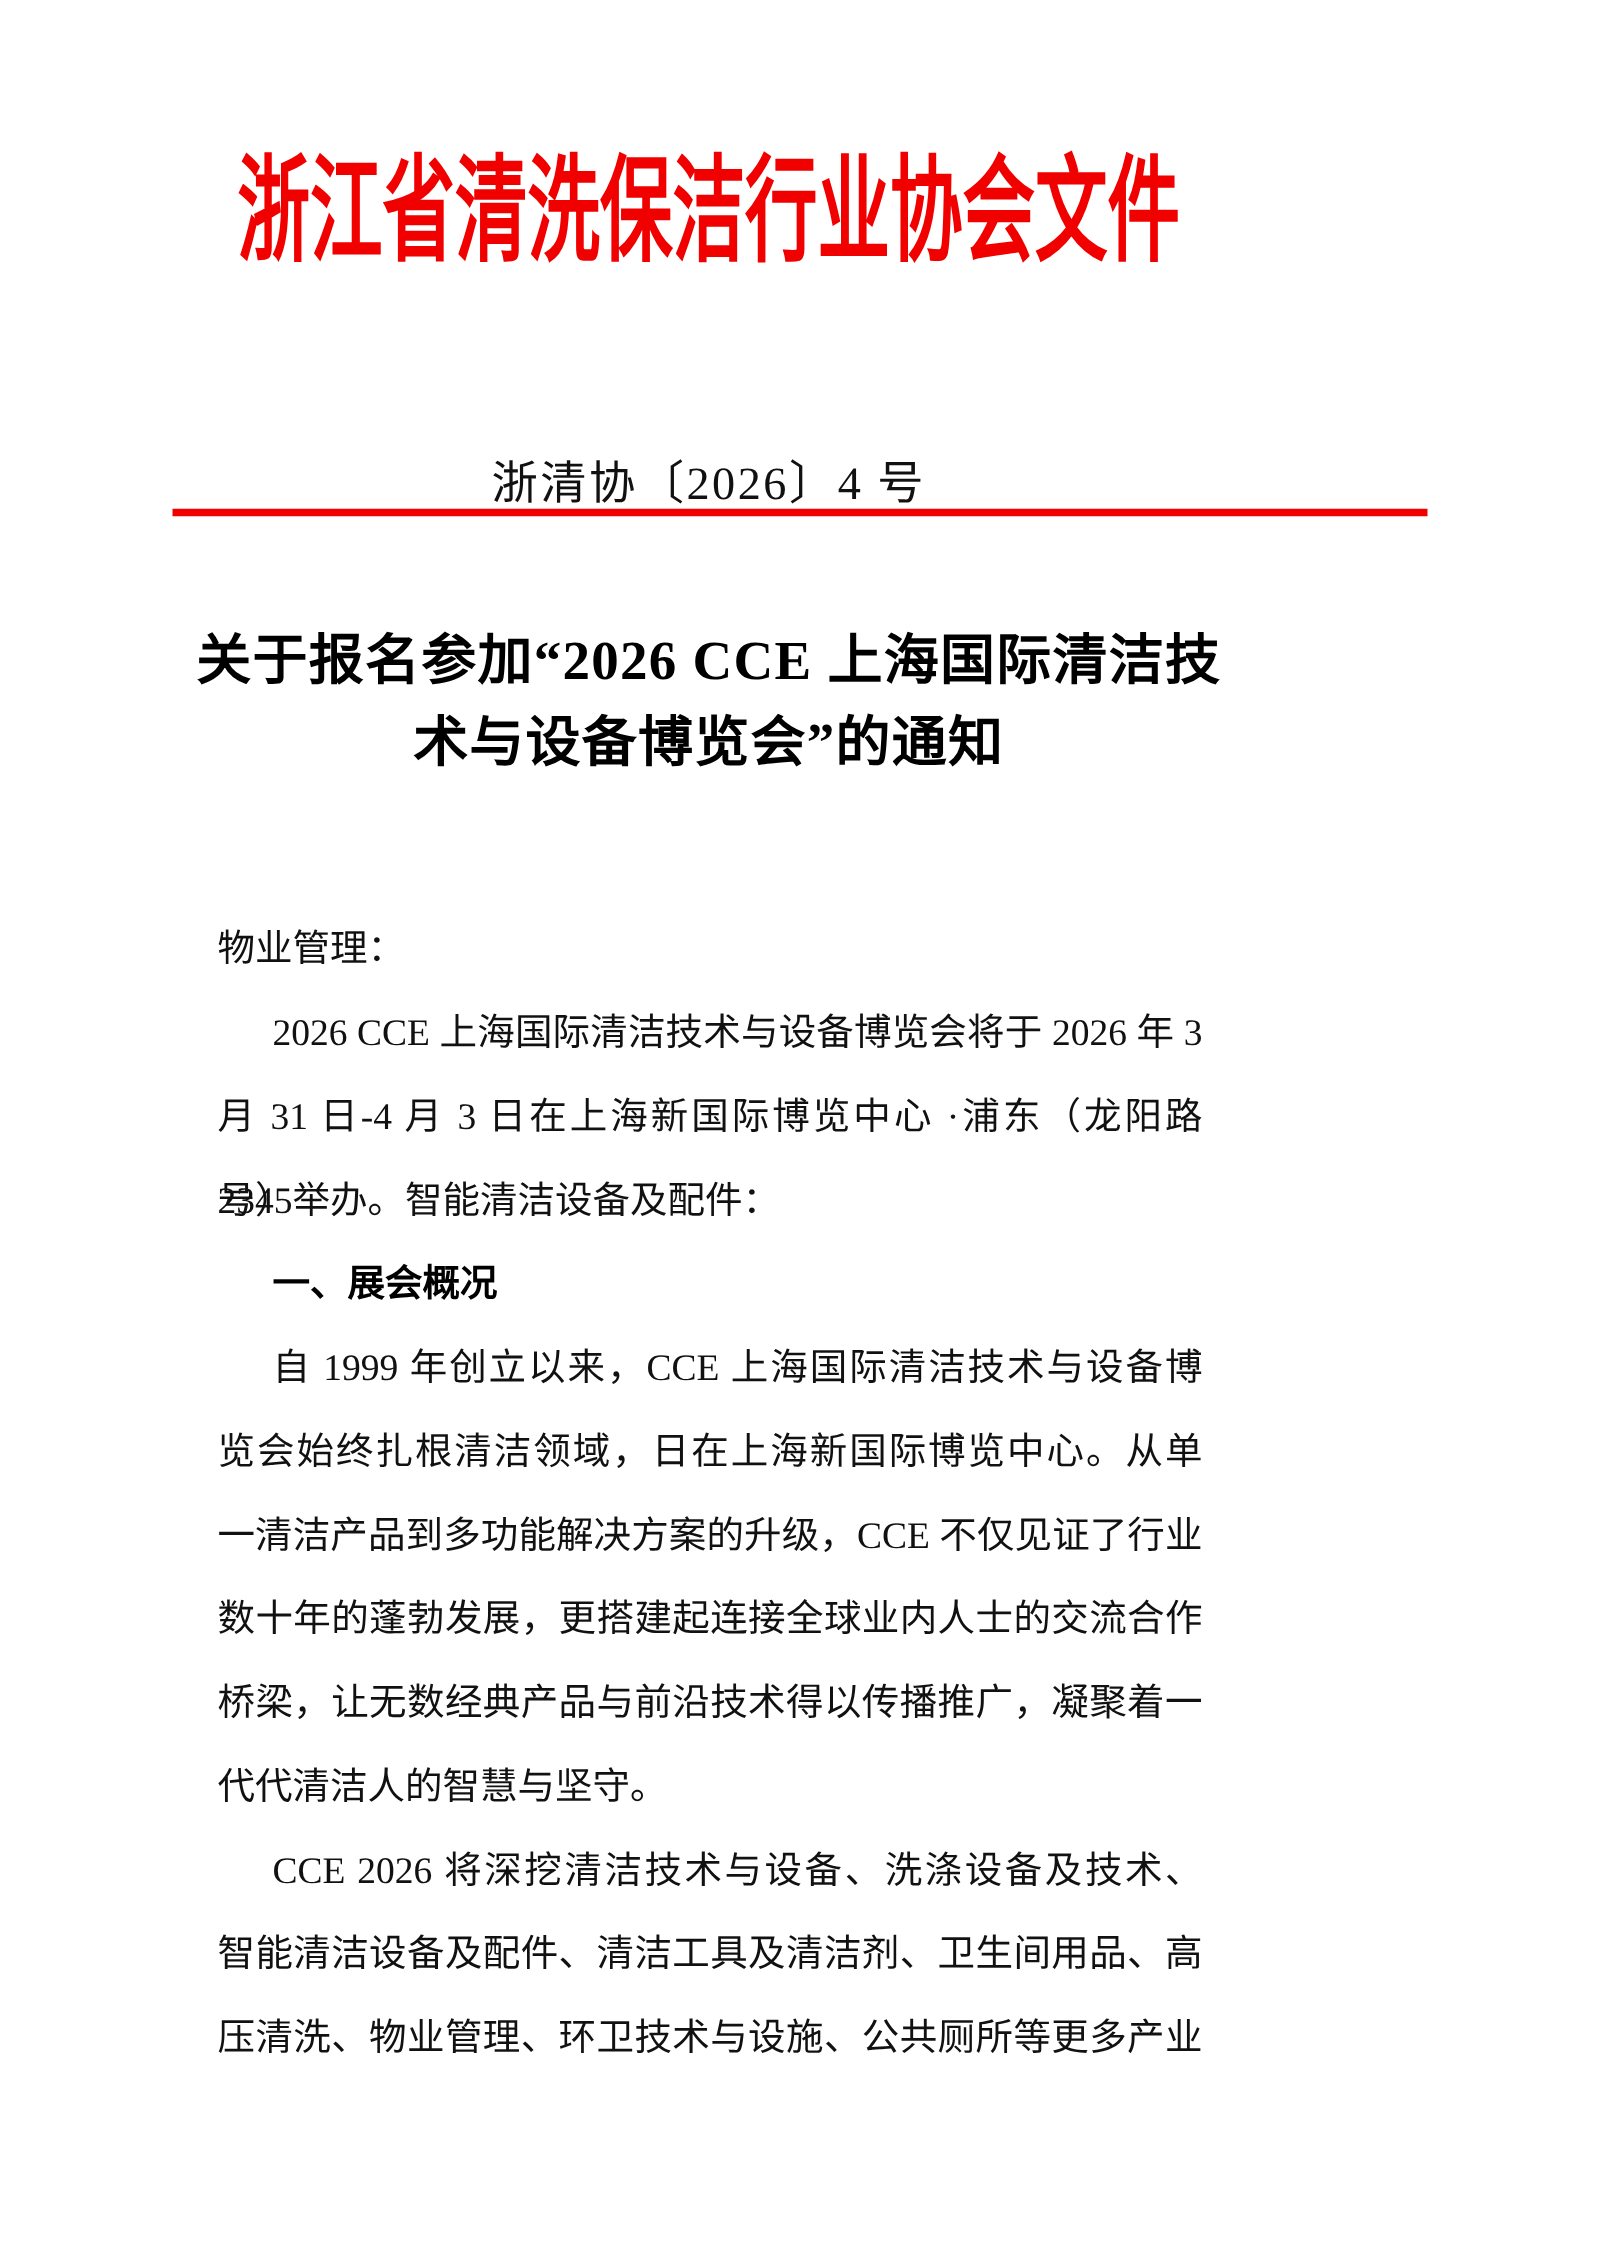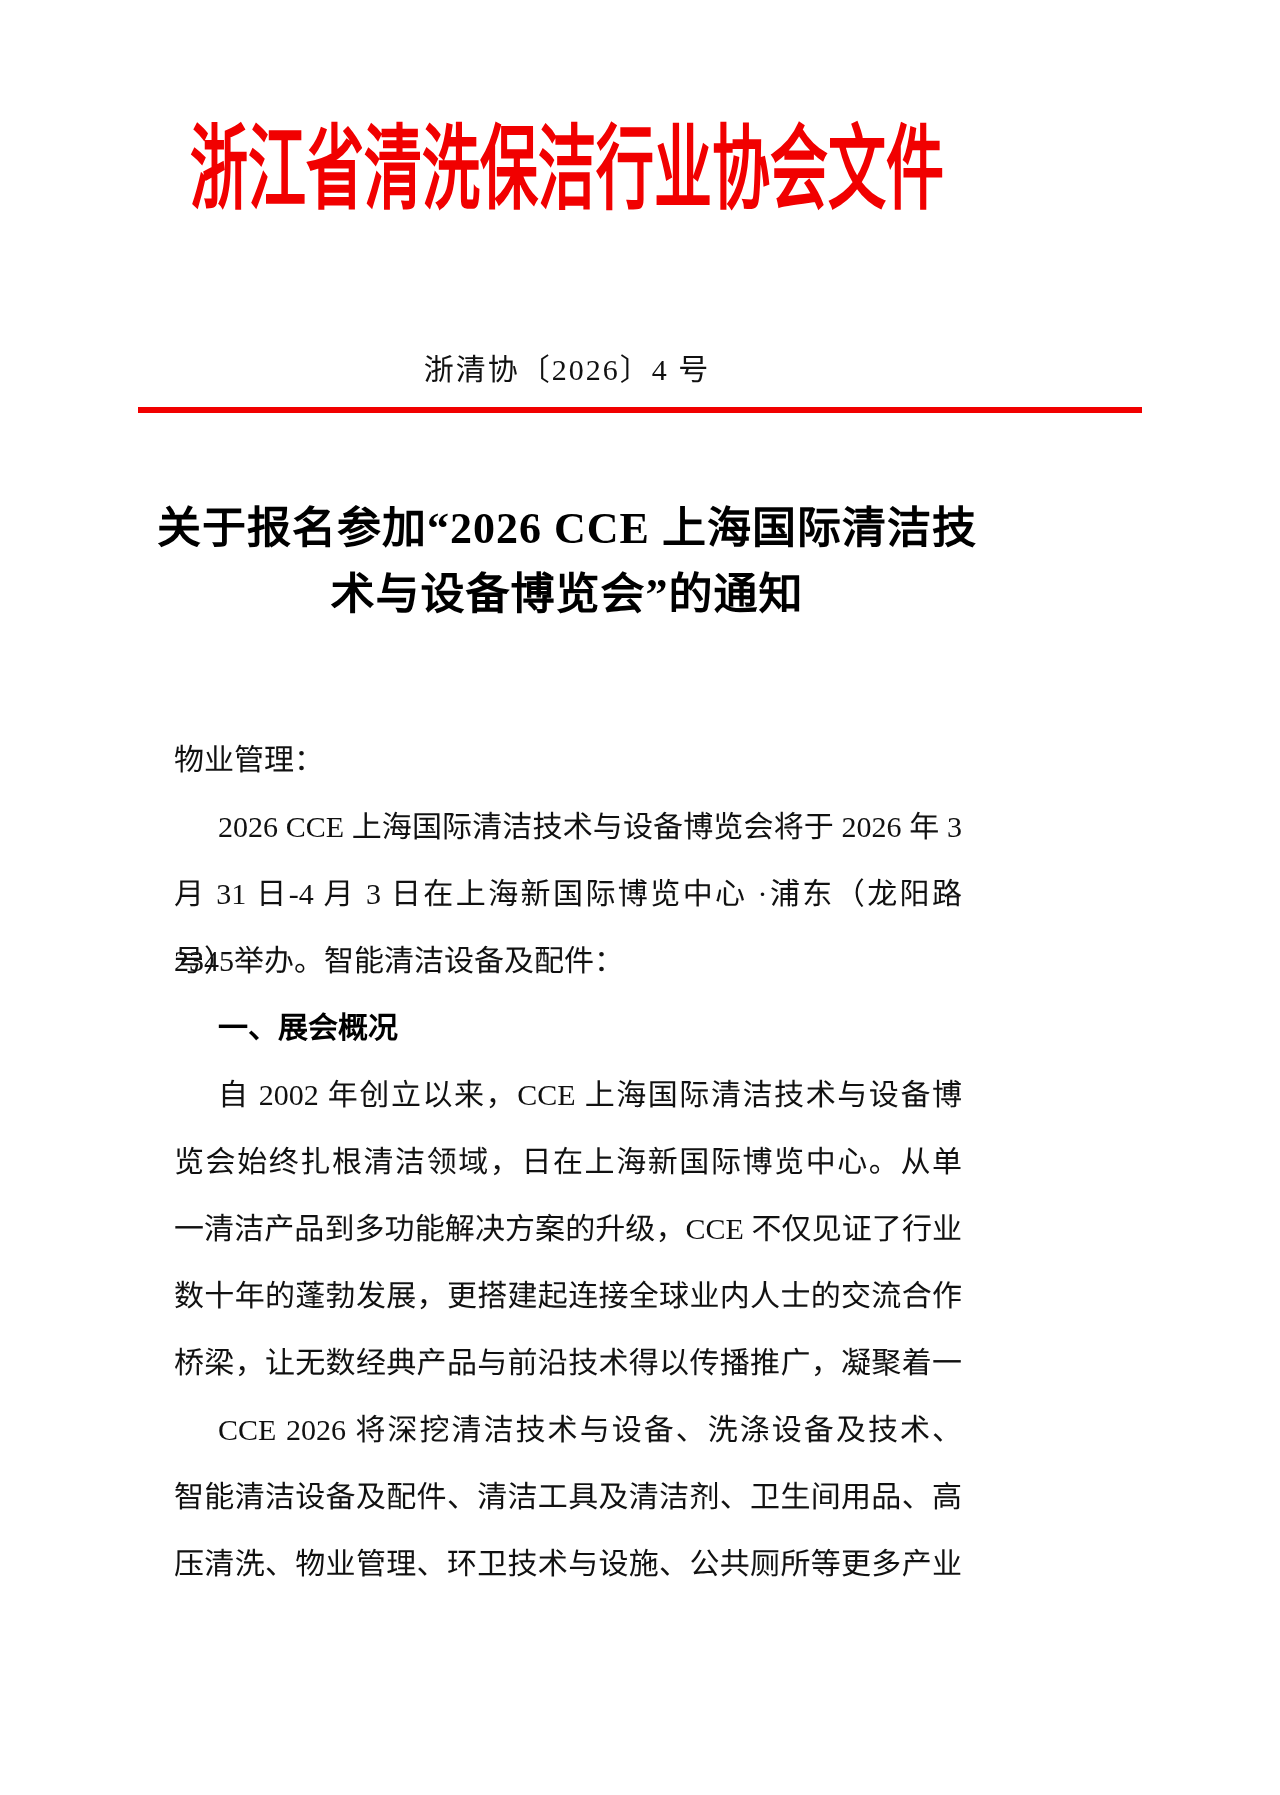--- a/index.html
+++ b/index.html
@@ -16,22 +16,22 @@
 
   .org-title{
     top:124px;
     font-size:58px;line-height:58px;font-weight:bold;
     color:#f10000;
     transform:scaleY(1.6);transform-origin:center top;
     letter-spacing:0px;white-space:nowrap;
   }
 
   .doc-number{
-    top:348px;
-    font-size:30px;line-height:44px;color:#111;
+    top:366px;
+    font-size:37px;line-height:44px;color:#111;
     letter-spacing:2px;
   }
 
   .red-line{
     position:absolute;left:138px;top:407px;width:1004px;height:6px;
     background:#f10000;
   }
 
   .doc-title{
     top:496px;
@@ -70,25 +70,26 @@
   <div class="body-col">
 
     <div class="line">物业管理：</div>
 
     <div class="line fill indent">2026 CCE 上海国际清洁技术与设备博览会将于 2026 年 3</div>
     <div class="line fill">月 31 日-4 月 3 日在上海新国际博览中心 ·浦东（龙阳路 2345</div>
     <div class="line">号）举办。智能清洁设备及配件：</div>
 
     <div class="line heading indent">一、展会概况</div>
 
-    <div class="line fill indent">自 2002 年创立以来，CCE 上海国际清洁技术与设备博</div>
+    <div class="line fill indent">自 1999 年创立以来，CCE 上海国际清洁技术与设备博</div>
     <div class="line fill">览会始终扎根清洁领域，日在上海新国际博览中心。从单</div>
     <div class="line fill">一清洁产品到多功能解决方案的升级，CCE 不仅见证了行业</div>
     <div class="line fill">数十年的蓬勃发展，更搭建起连接全球业内人士的交流合作</div>
     <div class="line fill">桥梁，让无数经典产品与前沿技术得以传播推广，凝聚着一</div>
+    <div class="line">代代清洁人的智慧与坚守。</div>
 
     <div class="line fill indent">CCE 2026 将深挖清洁技术与设备、洗涤设备及技术、</div>
     <div class="line fill">智能清洁设备及配件、清洁工具及清洁剂、卫生间用品、高</div>
     <div class="line fill">压清洗、物业管理、环卫技术与设施、公共厕所等更多产业</div>
 
   </div>
 
 </div>
 
 </body></html>

